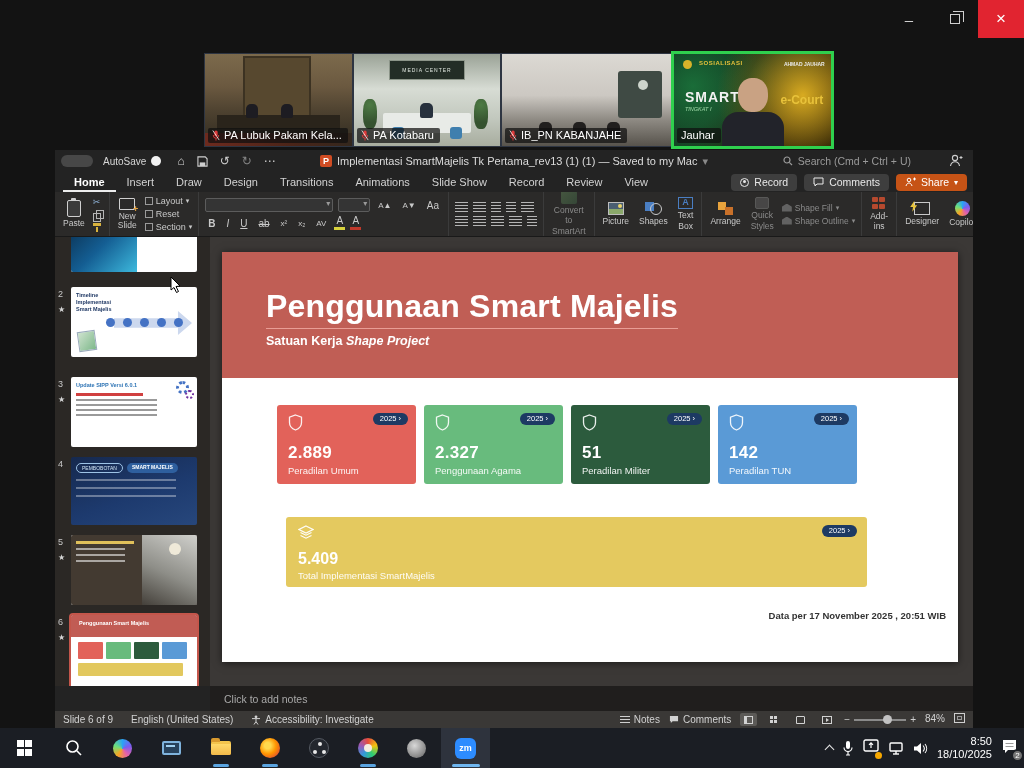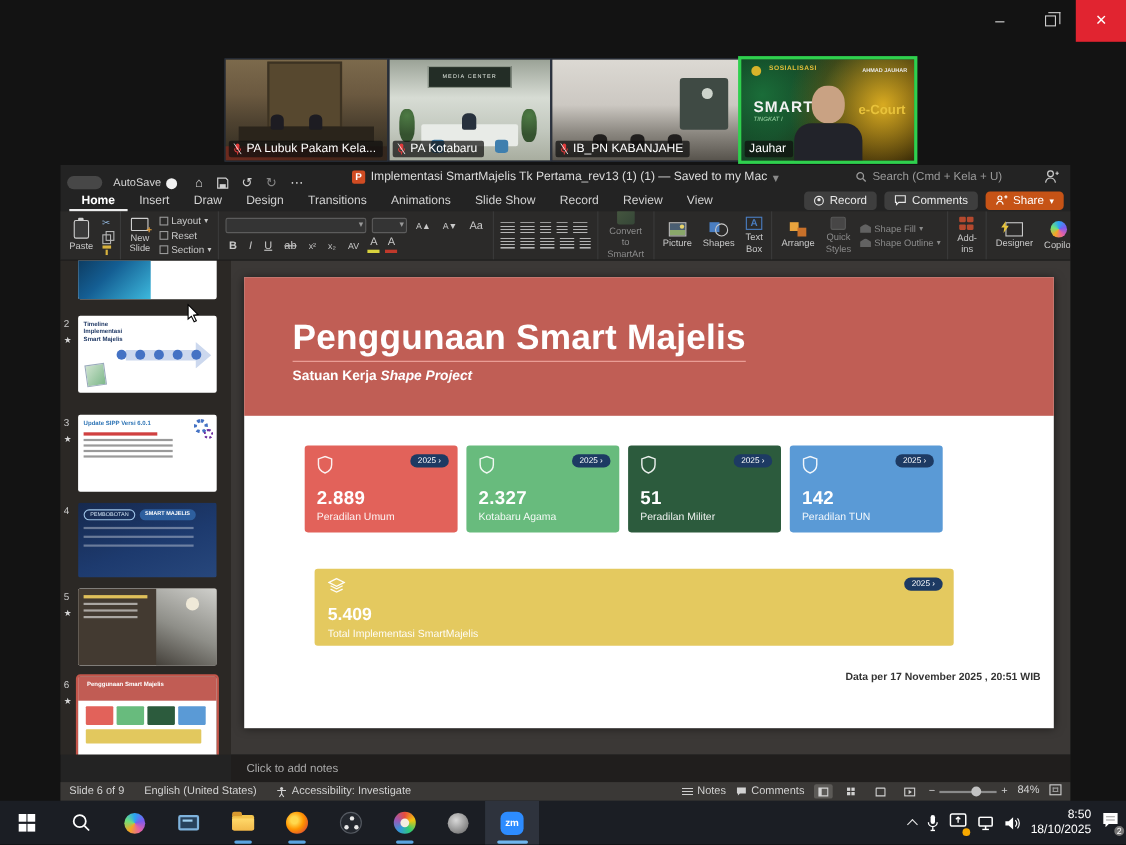--- a/index.html
+++ b/index.html
@@ -49,21 +49,21 @@
   .t4-brand { position:absolute; left:16%; top:7%; color:#e8c23a; font-size:6px; font-weight:bold; letter-spacing:.5px; }
   .t4-brand-logo { position:absolute; left:6%; top:6%; width:9px; height:9px; border-radius:50%; background:#d8b32a; }
   .t4-presenter { position:absolute; right:4%; top:8%; color:#e9e9e9; font-size:5px; font-weight:bold; }
   .t4-sipp { position:absolute; left:7%; top:38%; color:#f2f2f2; font-size:14px; font-weight:bold; letter-spacing:1px; }
   .t4-sipp-sub { position:absolute; left:7%; top:56%; color:#9fd9a8; font-size:5.5px; font-style:italic; }
   .t4-ecourt { position:absolute; right:5%; top:42%; color:#e8c23a; font-size:12px; font-weight:bold; }
   .t4-head { position:absolute; left:50%; top:26%; transform:translateX(-50%); width:30px; height:34px; background:#c9a283; border-radius:46%; }
   .t4-body { position:absolute; left:50%; bottom:0; transform:translateX(-50%); width:62px; height:34px; background:#22232a; border-radius:16px 16px 0 0; }
   
   .ppt { position:absolute; left:55px; top:150px; width:918px; height:578px; background:#232323; z-index:4; }
-  .ppt-titlebar { position:relative; height:22px; display:flex; align-items:flex-end; color:#cfcfcf; }
+  .ppt-titlebar { position:relative; height:22px; display:flex; align-items:center; color:#cfcfcf; }
   .mac-pill { width:32px; height:12px; border-radius:7px; background:#474747; margin:0 10px 0 6px; }
   .autosave { display:flex; align-items:center; gap:5px; font-size:10px; color:#d6d6d6; margin-right:10px; }
   .as-dot { width:10px; height:10px; border-radius:50%; background:#f2f2f2; }
   .tb-ic { font-size:12px; color:#cfcfcf; margin:0 6px; line-height:1; }
   .tb-ic.dim { color:#6f6f6f; }
   .doc-title { position:absolute; left:50%; top:0; transform:translateX(-50%); height:22px; display:flex; align-items:center; gap:5px; font-size:11px; color:#dcdcdc; white-space:nowrap; }
   .ppt-appicon { width:12px; height:12px; border-radius:2px; background:#d04c23; color:#fff; font-size:9px; font-weight:bold; display:flex; align-items:center; justify-content:center; }
   .tb-search { position:absolute; right:62px; top:0; height:22px; display:flex; align-items:center; gap:5px; font-size:10.5px; color:#9a9a9a; }
   .tb-person { position:absolute; right:10px; top:4px; }
   .ppt-tabs { position:relative; height:20px; display:flex; align-items:flex-end; padding-left:8px; }
@@ -330,21 +330,21 @@
       <div class="doc-title">
         <span class="ppt-appicon">P</span>
         <span>Implementasi SmartMajelis Tk Pertama_rev13 (1) (1) — Saved to my Mac</span>
         <span style="color:#8a8a8a">▾</span>
       </div>
       <div class="tb-search">
         <svg width="10" height="10" viewBox="0 0 10 10">
             <circle cx="4" cy="4" r="3" fill="none" stroke="#9a9a9a" stroke-width="1.2"></circle>
             <line x1="6.3" y1="6.3" x2="9" y2="9" stroke="#9a9a9a" stroke-width="1.2"></line>
           </svg>
-        <span>Search (Cmd + Kela + U)</span>
+        <span>Search (Cmd + Ctrl + U)</span>
       </div>
       <svg class="tb-person" width="14" height="13" viewBox="0 0 14 13">
           <circle cx="6" cy="4" r="2.6" fill="none" stroke="#cfcfcf" stroke-width="1.1"></circle>
           <path d="M1.5 12c.6-3 3-4.2 4.5-4.2S10 9 10.5 12" fill="none" stroke="#cfcfcf" stroke-width="1.1"></path>
           <path d="M10.5 3.5h3M12 2v3" stroke="#cfcfcf" stroke-width="1"></path>
         </svg>
     </div>
 
     <div class="ppt-tabs">
       <span class="tab active">Home</span>
@@ -645,21 +645,21 @@
             </div>
             <div class="stat-card" style="background: rgb(104, 187, 125);">
               <svg class="shield" width="15" height="17" viewBox="0 0 15 17">
                   <path d="M7.5 1l6 2.2v5.2c0 3.6-2.6 6.3-6 7.6-3.4-1.3-6-4-6-7.6V3.2z" fill="none" stroke="rgba(255,255,255,.9)" stroke-width="1.3"></path>
                 </svg>
               <span class="year-badge">
                   <span>2025</span>
                   <span>›</span>
                 </span>
               <div class="stat-value">2.327</div>
-              <div class="stat-label">Kotabaru Agama</div>
+              <div class="stat-label">Penggunaan Agama</div>
             </div>
             <div class="stat-card" style="background: rgb(44, 91, 61);">
               <svg class="shield" width="15" height="17" viewBox="0 0 15 17">
                   <path d="M7.5 1l6 2.2v5.2c0 3.6-2.6 6.3-6 7.6-3.4-1.3-6-4-6-7.6V3.2z" fill="none" stroke="rgba(255,255,255,.9)" stroke-width="1.3"></path>
                 </svg>
               <span class="year-badge">
                   <span>2025</span>
                   <span>›</span>
                 </span>
               <div class="stat-value">51</div>

